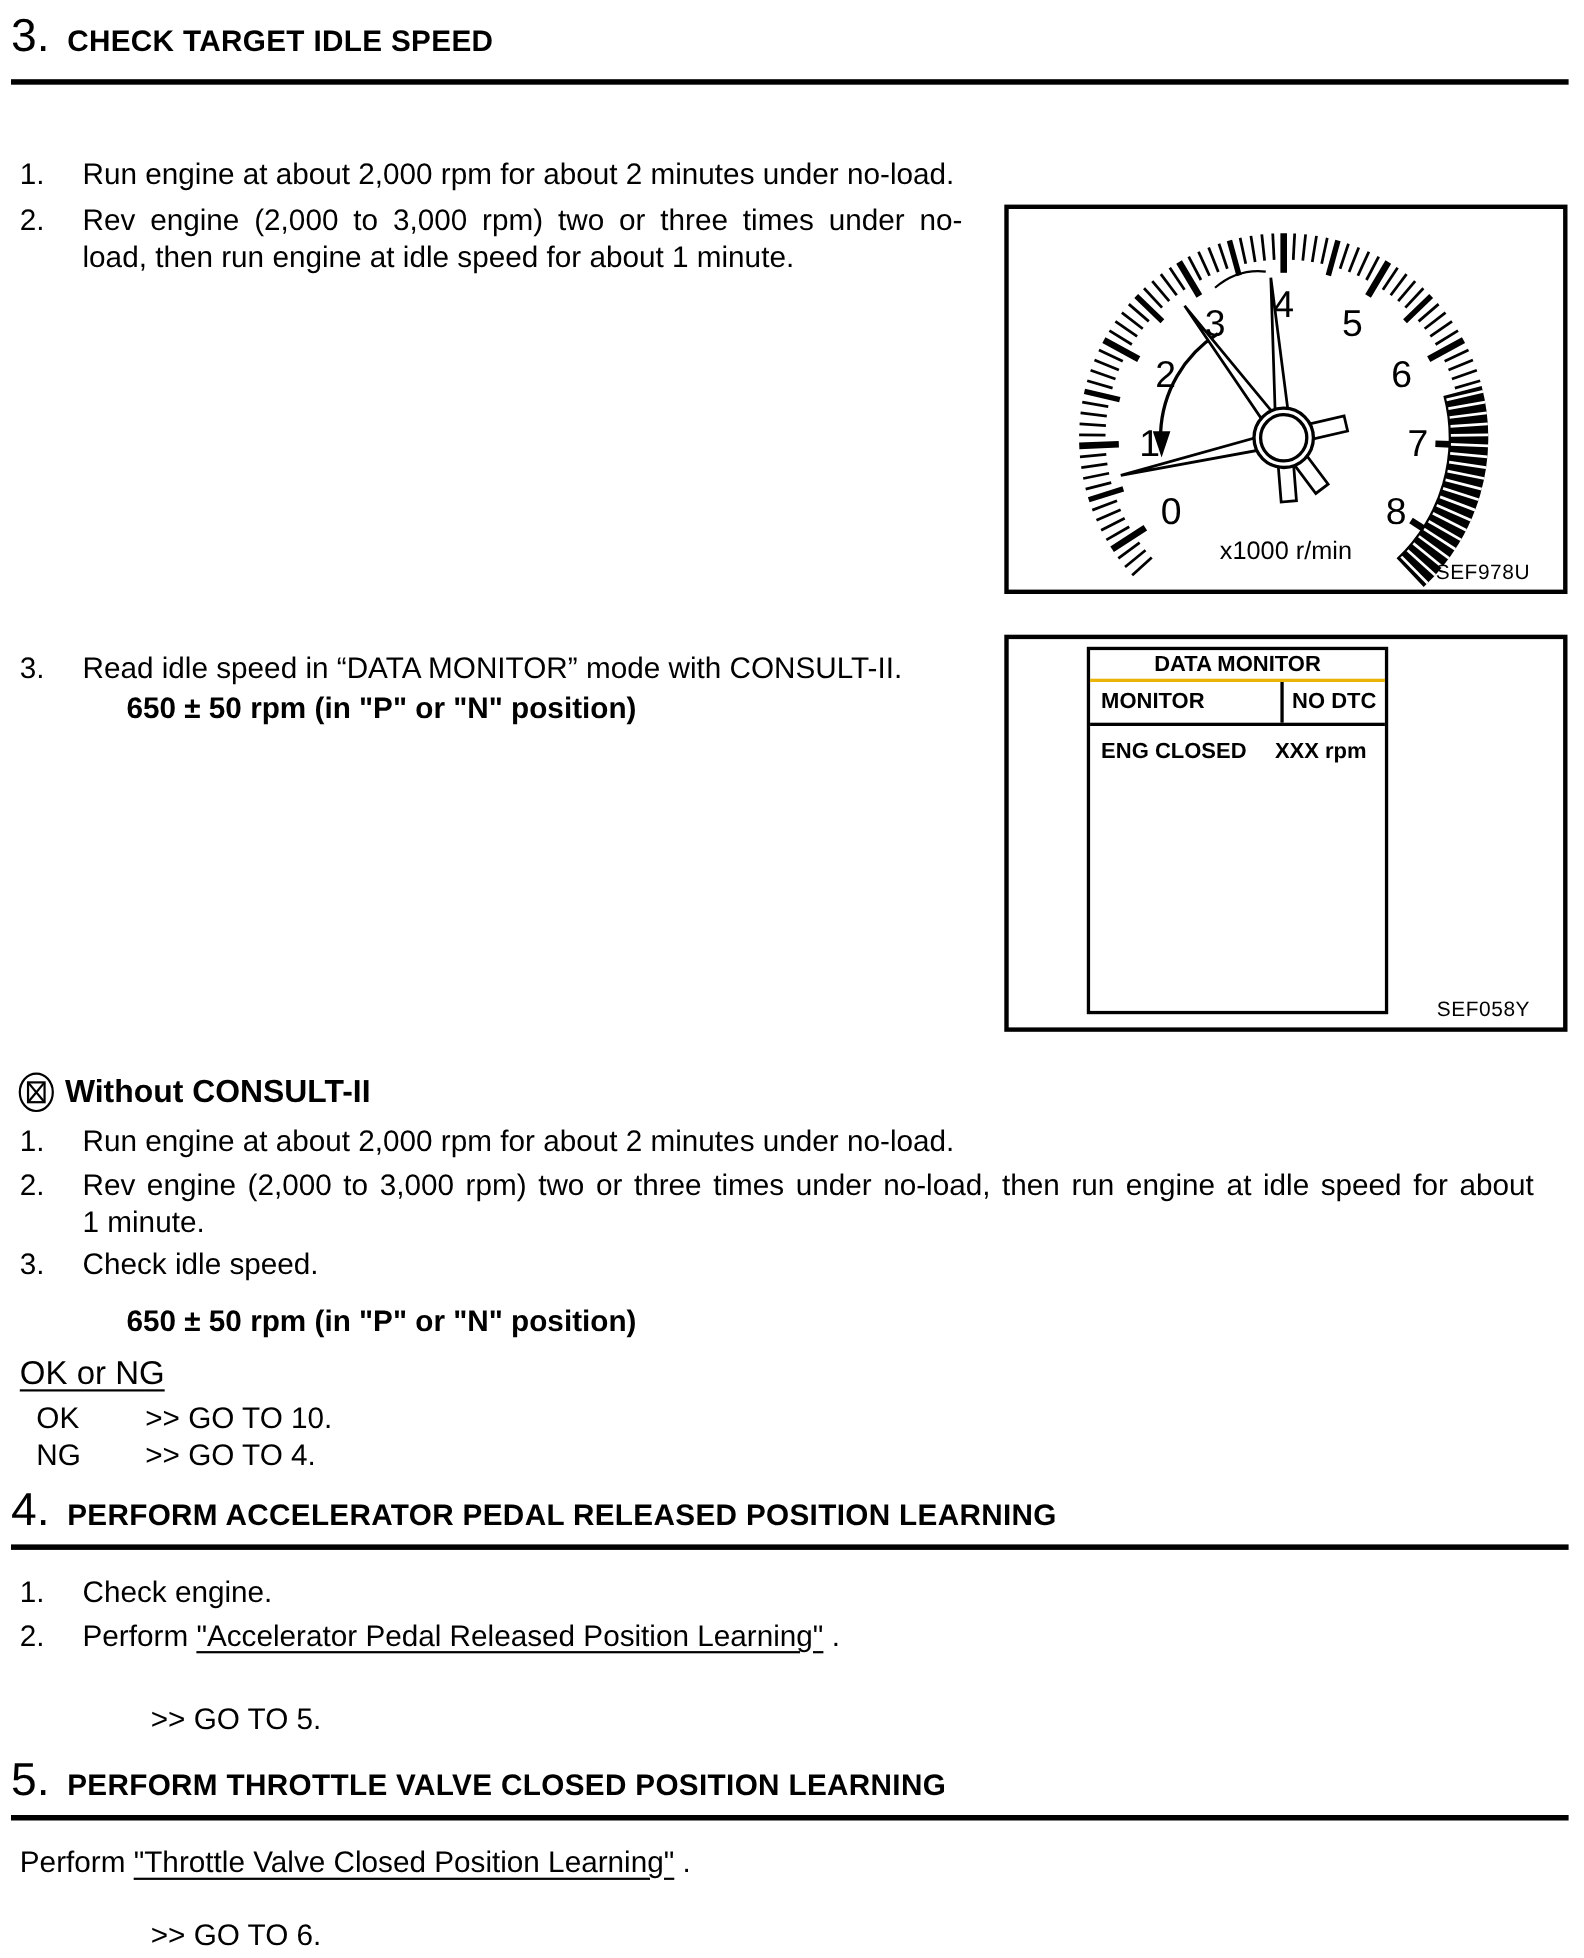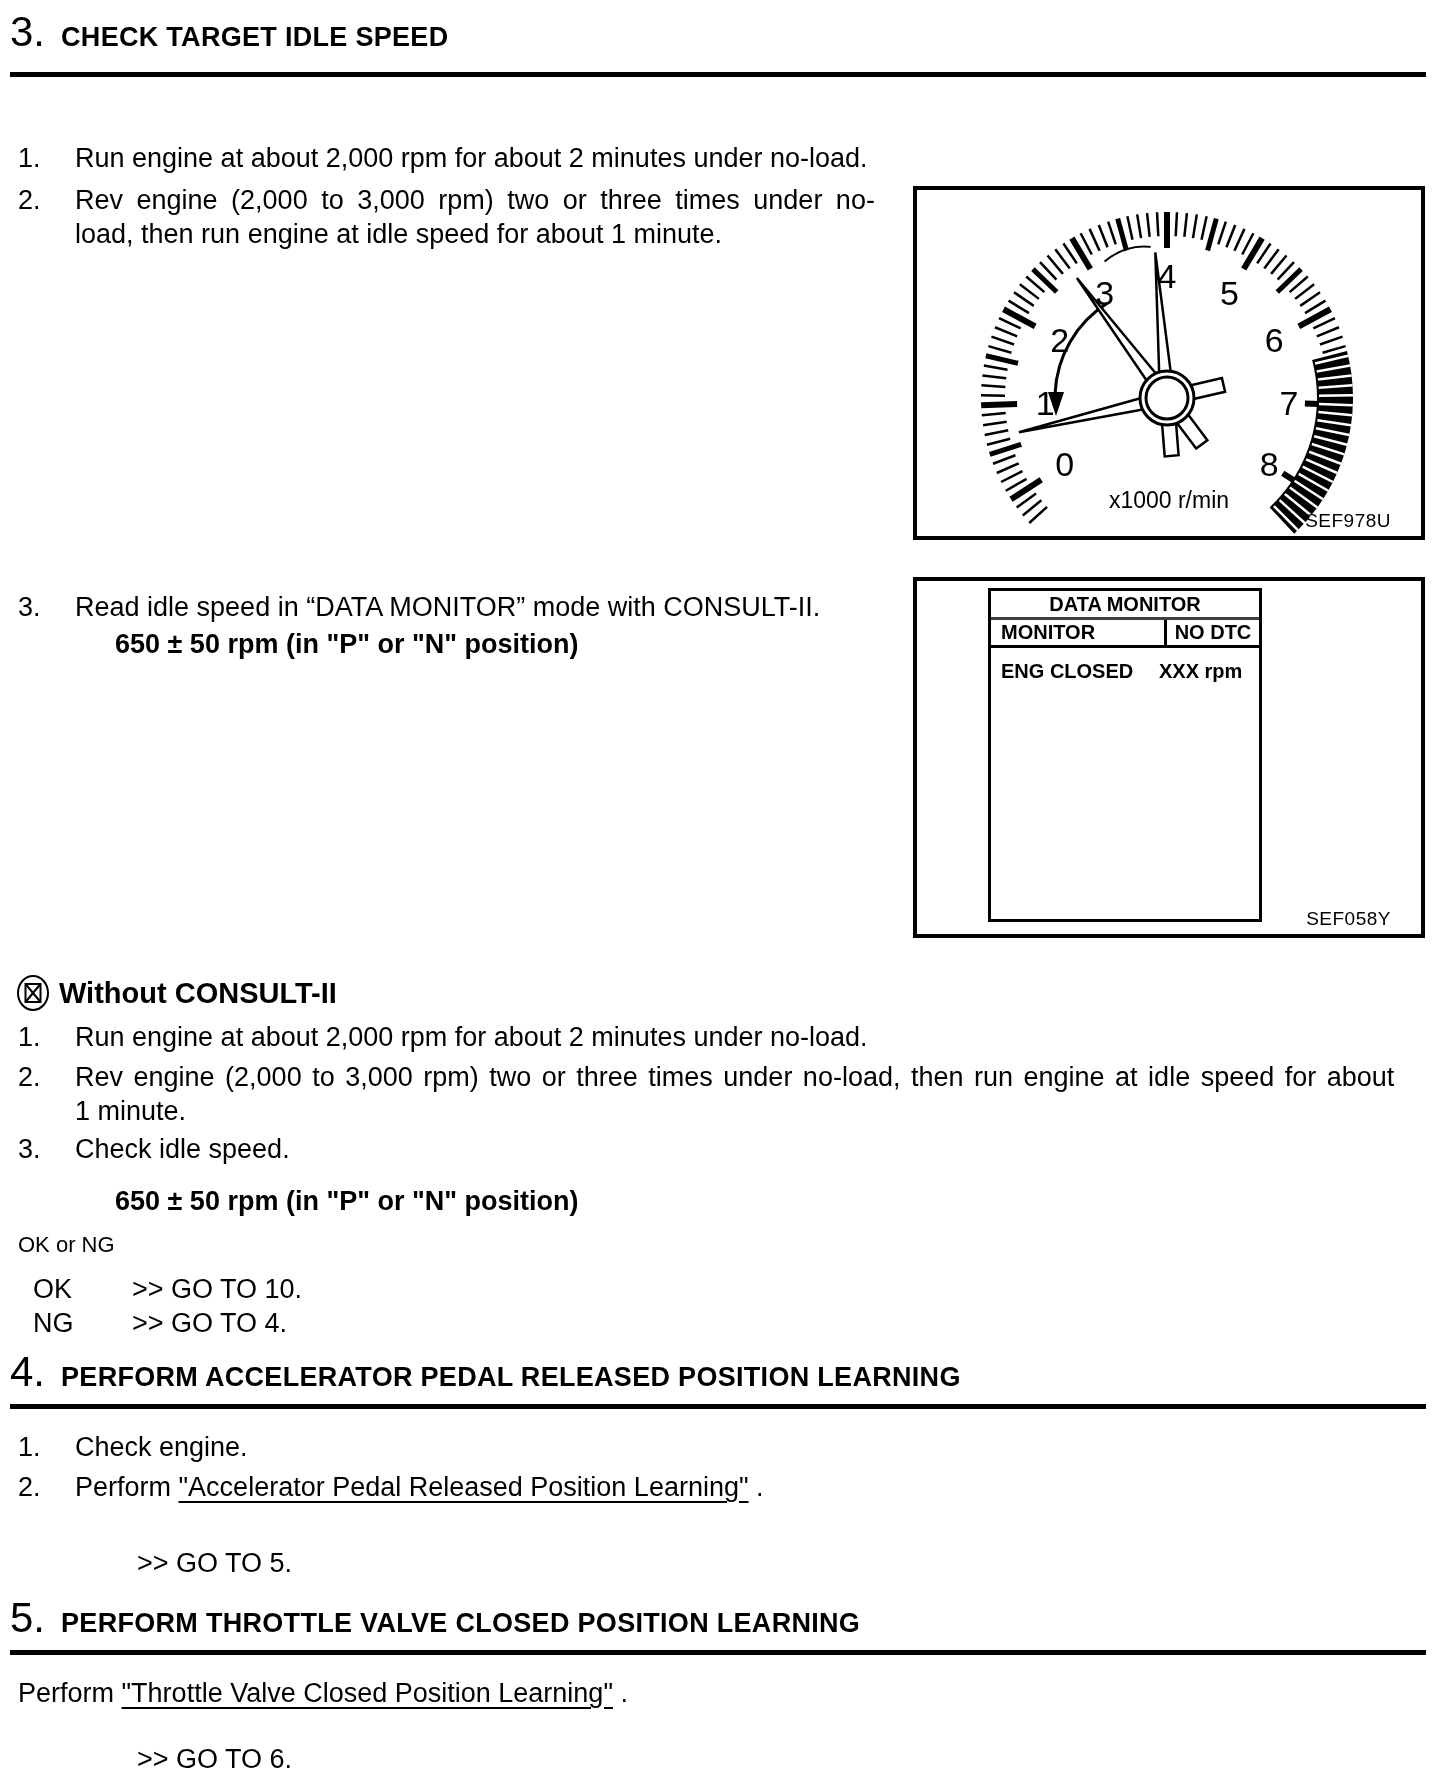--- a/index.html
+++ b/index.html
@@ -7,38 +7,38 @@
         font-family:"Liberation Sans",sans-serif;overflow:hidden;}
   .h-sec{position:absolute;left:10px;display:flex;align-items:baseline;gap:16px;white-space:nowrap;}
   .h-num{font-size:42px;font-weight:400;}
   .h-title{font-size:27px;font-weight:bold;letter-spacing:.3px;}
   .rule{position:absolute;left:10px;width:1416px;height:5px;background:#000;}
   .subhead{position:absolute;left:16px;display:flex;align-items:center;gap:9px;
            font-size:29px;font-weight:bold;white-space:nowrap;}
   .step{position:absolute;left:18px;display:flex;font-size:27px;line-height:34px;}
   .step .num{width:57px;flex:none;}
   .spec{position:absolute;left:115px;font-size:27px;font-weight:bold;white-space:nowrap;text-align:center;}
-  .okng{position:absolute;left:18px;font-size:22px;
+  .okng{position:absolute;left:18px;font-size:30px;text-decoration:underline;
         text-decoration-thickness:2px;text-underline-offset:5px;}
   .res-row{position:absolute;left:33px;font-size:27px;white-space:nowrap;}
   .res-row .act{position:absolute;left:99px;white-space:nowrap;}
   .action-line{position:absolute;left:137px;font-size:27px;white-space:nowrap;}
   .flow{font-size:27px;white-space:nowrap;position:absolute;left:18px;}
   .link{text-decoration:underline;text-decoration-thickness:2px;text-underline-offset:5px;}
   .just1{word-spacing:6px;}
   .just2{word-spacing:3px;}
   .figure{position:absolute;border:4px solid #000;background:#fff;box-sizing:border-box;}
   .fig-code{position:absolute;right:30px;bottom:4px;font-size:19px;letter-spacing:.5px;}
   svg text{font-family:"Liberation Sans",sans-serif;}
   
   .dm-table{position:absolute;left:71px;top:7px;width:274px;height:334px;border:3px solid #000;
             box-sizing:border-box;font-size:20px;font-weight:bold;display:flex;flex-direction:column;}
-  .dm-header{height:29px;border-bottom:3px solid #404040;box-sizing:border-box;
+  .dm-header{height:29px;border-bottom:3px solid #eab308;box-sizing:border-box;
              display:flex;align-items:center;justify-content:center;}
-  .dm-row2{height:28px;border-bottom:3px solid #000;box-sizing:border-box;display:flex;}
+  .dm-row2{height:40px;border-bottom:3px solid #000;box-sizing:border-box;display:flex;}
   .dm-c1{width:176px;border-right:3px solid #000;box-sizing:border-box;display:flex;
          align-items:center;padding-left:10px;}
   .dm-c2{flex:1;display:flex;align-items:center;justify-content:center;}
   .dm-row3{position:relative;flex:1;}
   .dm-name{position:absolute;left:10px;top:12px;}
   .dm-val{position:absolute;left:168px;top:12px;text-align:right;}
   .icon{flex:none;display:block;}
 </style>
 </head>
 <body>

